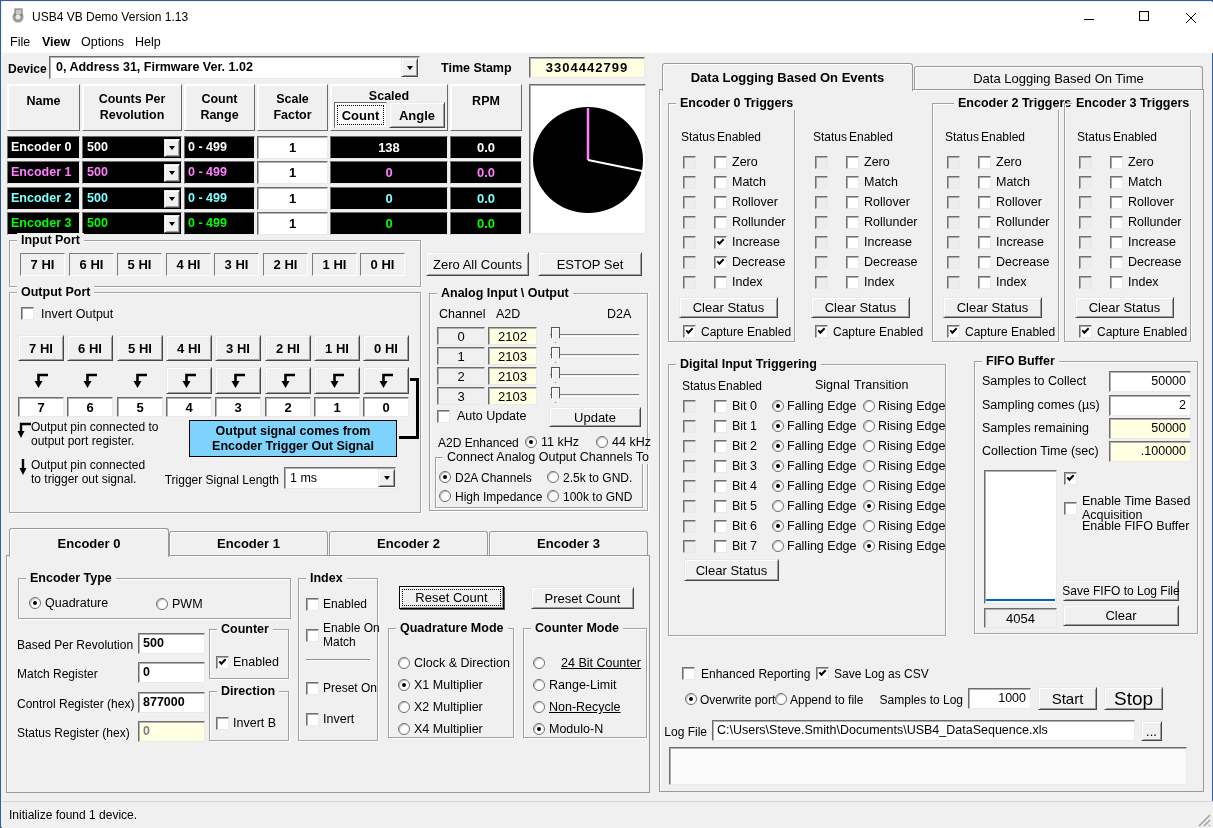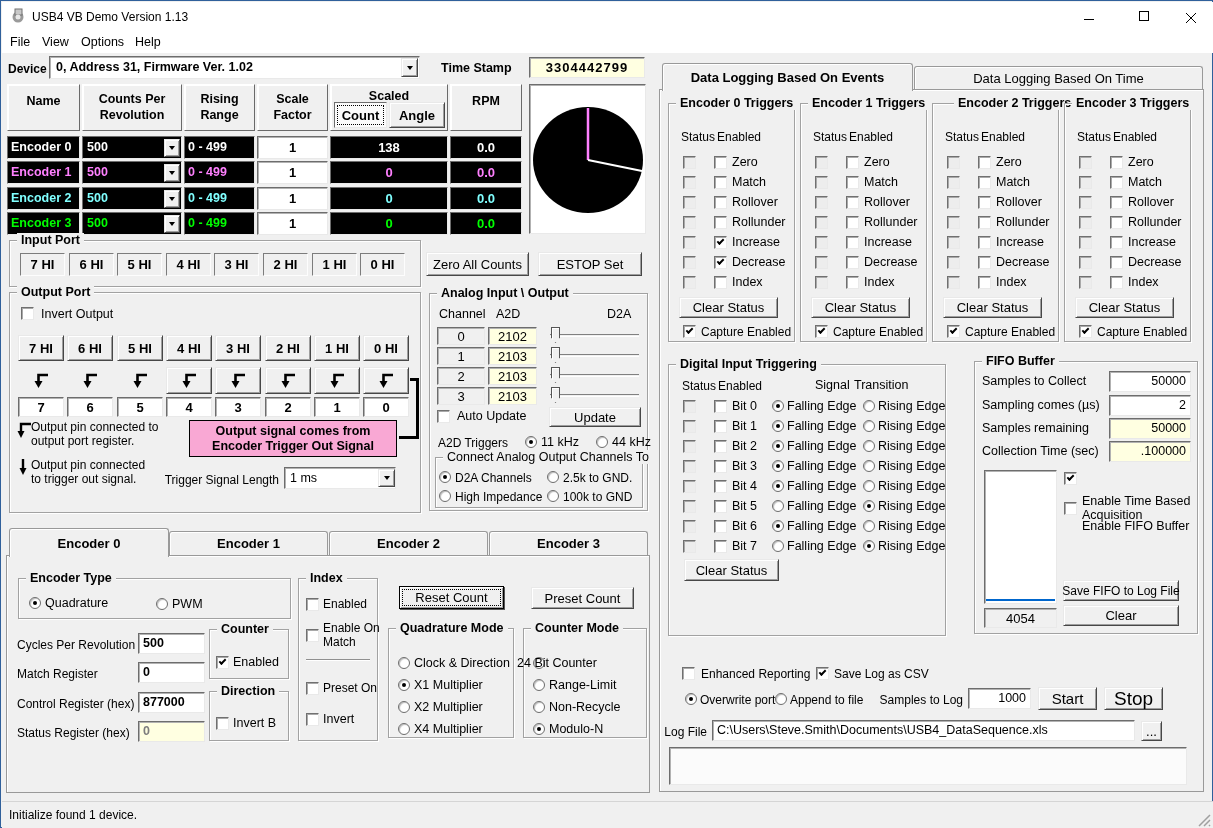--- a/index.html
+++ b/index.html
@@ -42,40 +42,40 @@
     <div class="abs lbl" style="left: 31px; top: 9px; font-size: 12px;">USB4 VB Demo Version 1.13</div>
     <div class="abs " style="left: 1083px; top: 11px; width: 10px; height: 10px;">
       <div style="position:absolute;left:0;top:7px;width:10px;height:1px;background:#000"></div>
     </div>
     <div class="abs " style="left: 1138px; top: 10px; width: 10px; height: 10px; border: 1px solid rgb(0, 0, 0);"></div>
     <div class="abs " style="left: 1184px; top: 9px; width: 12px; height: 12px;"><svg width="12" height="12">
         <path d="M1 1 L11 11 M11 1 L1 11" stroke="#000" stroke-width="1"></path>
       </svg></div>
     <div class="abs " style="left: 1px; top: 30px; width: 1211px; height: 22px; background: rgb(255, 255, 255);"></div>
     <div class="abs lbl" style="left: 9px; top: 34px;">File</div>
-    <div class="abs lbl" style="left: 41px; top: 34px;">View</div>
+    <div class="abs lbl" style="left: 41px; top: 34px; font-weight: bold;">View</div>
     <div class="abs lbl" style="left: 80px; top: 34px;">Options</div>
     <div class="abs lbl" style="left: 134px; top: 34px;">Help</div>
     <div class="abs lbl b" style="left: 7px; top: 61px; font-size: 12px;">Device</div>
     <div class="abs sunken" style="left: 48px; top: 55px; width: 371px; height: 23px;">
       <div class="abs lbl b" style="left: 6px; top: 3px;">0, Address 31, Firmware Ver. 1.02</div>
       <div class="abs raised btn" style="left: 351px; top: 1px; width: 17px; height: 19px;">
         <span class="tri"></span>
       </div>
     </div>
     <div class="abs lbl b" style="left: 440px; top: 60px;">Time Stamp</div>
     <div class="abs sunken yellow btn b" style="left: 528px; top: 56px; width: 116px; height: 21px; letter-spacing: 1px;">3304442799</div>
     <div class="abs raised" style="left: 6px; top: 83px; width: 73px; height: 47px; box-shadow: rgb(255, 255, 255) 1px 1px 0px inset; border-color: rgb(255, 255, 255) rgb(106, 106, 106) rgb(106, 106, 106) rgb(255, 255, 255);">
       <div class="abs lbl b" style="left: 0px; top: 8px; width: 71px; text-align: center; white-space: nowrap; line-height: 16px;">Name</div>
     </div>
     <div class="abs raised" style="left: 81px; top: 83px; width: 100px; height: 47px; box-shadow: rgb(255, 255, 255) 1px 1px 0px inset; border-color: rgb(255, 255, 255) rgb(106, 106, 106) rgb(106, 106, 106) rgb(255, 255, 255);">
       <div class="abs lbl b" style="left: 0px; top: 6px; width: 98px; text-align: center; white-space: normal; line-height: 16px;">Counts Per Revolution</div>
     </div>
     <div class="abs raised" style="left: 183px; top: 83px; width: 71px; height: 47px; box-shadow: rgb(255, 255, 255) 1px 1px 0px inset; border-color: rgb(255, 255, 255) rgb(106, 106, 106) rgb(106, 106, 106) rgb(255, 255, 255);">
-      <div class="abs lbl b" style="left: 0px; top: 6px; width: 69px; text-align: center; white-space: normal; line-height: 16px;">Rising Range</div>
+      <div class="abs lbl b" style="left: 0px; top: 6px; width: 69px; text-align: center; white-space: normal; line-height: 16px;">Count Range</div>
     </div>
     <div class="abs raised" style="left: 256px; top: 83px; width: 71px; height: 47px; box-shadow: rgb(255, 255, 255) 1px 1px 0px inset; border-color: rgb(255, 255, 255) rgb(106, 106, 106) rgb(106, 106, 106) rgb(255, 255, 255);">
       <div class="abs lbl b" style="left: 0px; top: 6px; width: 69px; text-align: center; white-space: normal; line-height: 16px;">Scale Factor</div>
     </div>
     <div class="abs raised" style="left: 329px; top: 83px; width: 118px; height: 47px; box-shadow: rgb(255, 255, 255) 1px 1px 0px inset; border-color: rgb(255, 255, 255) rgb(106, 106, 106) rgb(106, 106, 106) rgb(255, 255, 255);">
       <div class="abs lbl b" style="left: 0px; top: 3px; width: 116px; text-align: center; white-space: nowrap; line-height: 16px;">Scaled</div>
     </div>
     <div class="abs raised" style="left: 449px; top: 83px; width: 72px; height: 47px; box-shadow: rgb(255, 255, 255) 1px 1px 0px inset; border-color: rgb(255, 255, 255) rgb(106, 106, 106) rgb(106, 106, 106) rgb(255, 255, 255);">
       <div class="abs lbl b" style="left: 0px; top: 8px; width: 70px; text-align: center; white-space: nowrap; line-height: 16px;">RPM</div>
     </div>
@@ -236,21 +236,21 @@
         <path d="M2.5 10 H9.5 L6 17 Z" fill="#000"></path>
       </svg></div>
     <div class="abs lbl s12" style="left: 30px; top: 419px;">Output pin connected to</div>
     <div class="abs lbl s12" style="left: 30px; top: 433px;">output port register.</div>
     <div class="abs " style="left: 16px; top: 457px; width: 14px; height: 18px;"><svg width="14" height="18">
         <path d="M6 1 V10" fill="none" stroke="#000" stroke-width="2.4"></path>
         <path d="M2.5 10 H9.5 L6 17 Z" fill="#000"></path>
       </svg></div>
     <div class="abs lbl s12" style="left: 30px; top: 457px;">Output pin connected</div>
     <div class="abs lbl s12" style="left: 30px; top: 471px;">to trigger out signal.</div>
-    <div class="abs " style="left: 188px; top: 419px; width: 208px; height: 37px; background: #f9a8d4; border: 1px solid rgb(0, 0, 0); text-align: center;">
+    <div class="abs " style="left: 188px; top: 419px; width: 208px; height: 37px; background: #7dd3fc; border: 1px solid rgb(0, 0, 0); text-align: center;">
       <div class="abs lbl b" style="left: 0px; top: 3px; width: 206px; text-align: center;">Output signal comes from</div>
       <div class="abs lbl b" style="left: 0px; top: 18px; width: 206px; text-align: center;">Encoder Trigger Out Signal</div>
     </div>
     <div class="abs lbl s12" style="left: 160px; top: 472px; width: 118px; text-align: right;">Trigger Signal Length</div>
     <div class="abs sunken" style="left: 283px; top: 466px; width: 112px; height: 22px;">
       <div class="abs lbl" style="left: 5px; top: 3px;">1 ms</div>
       <div class="abs raised btn" style="left: 93px; top: 1px; width: 17px; height: 18px;">
         <span class="tri"></span>
       </div>
     </div>
@@ -272,21 +272,21 @@
     <div class="abs sunken yellow btn" style="left: 487px; top: 366px; width: 49px; height: 18px;">2103</div>
     <div class="abs track" style="left: 549px; top: 373px; width: 89px; height: 3px;"></div>
     <div class="abs thumb" style="left: 550px; top: 366px; width: 9px; height: 16px;"></div>
     <div class="abs sunken btn" style="left: 436px; top: 386px; width: 48px; height: 18px; background: rgb(240, 240, 240);">3</div>
     <div class="abs sunken yellow btn" style="left: 487px; top: 386px; width: 49px; height: 18px;">2103</div>
     <div class="abs track" style="left: 549px; top: 393px; width: 89px; height: 3px;"></div>
     <div class="abs thumb" style="left: 550px; top: 386px; width: 9px; height: 16px;"></div>
     <div class="abs cb" style="left: 436px; top: 409px;"></div>
     <div class="abs lbl" style="left: 456px; top: 408px;">Auto Update</div>
     <div class="abs raised btn" style="left: 548px; top: 406px; width: 92px; height: 20px;">Update</div>
-    <div class="abs lbl s12" style="left: 437px; top: 435px;">A2D Triggers</div>
+    <div class="abs lbl s12" style="left: 437px; top: 435px;">A2D Enhanced</div>
     <div class="abs radio" style="left: 524px; top: 435px;">
       <span class="abs dot"></span>
     </div>
     <div class="abs lbl" style="left: 540px; top: 434px;">11 kHz</div>
     <div class="abs radio" style="left: 595px; top: 435px;"></div>
     <div class="abs lbl" style="left: 611px; top: 434px;">44 kHz</div>
     <div class="abs group" style="left: 434px; top: 456px; width: 208px; height: 51px;">
       <span class="abs legend reg" style="position: absolute;">Connect Analog Output Channels To</span>
     </div>
     <div class="abs radio" style="left: 438px; top: 470px;">
@@ -306,21 +306,21 @@
     <div class="abs tab b" style="left: 488px; top: 530px; width: 159px; height: 24px; z-index: 1;">Encoder 3</div>
     <div class="abs group" style="left: 17px; top: 577px; width: 273px; height: 41px;">
       <span class="abs legend" style="position: absolute;">Encoder Type</span>
     </div>
     <div class="abs radio" style="left: 28px; top: 596px;">
       <span class="abs dot"></span>
     </div>
     <div class="abs lbl" style="left: 44px; top: 595px;">Quadrature</div>
     <div class="abs radio" style="left: 155px; top: 597px;"></div>
     <div class="abs lbl" style="left: 171px; top: 596px;">PWM</div>
-    <div class="abs lbl s12" style="left: 16px; top: 637px;">Cycles Per Revolution</div>
+    <div class="abs lbl s12" style="left: 16px; top: 637px;">Based Per Revolution</div>
     <div class="abs sunken" style="left: 137px; top: 632px; width: 67px; height: 21px;">
       <span class="lbl b" style="position:absolute;left:4px;top:2px;">500</span>
     </div>
     <div class="abs lbl s12" style="left: 16px; top: 666.4px;">Match Register</div>
     <div class="abs sunken" style="left: 137px; top: 661.4px; width: 67px; height: 21px;">
       <span class="lbl b" style="position:absolute;left:4px;top:2px;">0</span>
     </div>
     <div class="abs lbl s12" style="left: 16px; top: 695.8px;">Control Register (hex)</div>
     <div class="abs sunken" style="left: 137px; top: 690.8px; width: 67px; height: 21px;">
       <span class="lbl b" style="position:absolute;left:4px;top:2px;">877000</span>
@@ -366,25 +366,25 @@
     </div>
     <div class="abs lbl" style="left: 413px; top: 677px;">X1 Multiplier</div>
     <div class="abs radio" style="left: 397px; top: 700px;"></div>
     <div class="abs lbl" style="left: 413px; top: 699px;">X2 Multiplier</div>
     <div class="abs radio" style="left: 397px; top: 722px;"></div>
     <div class="abs lbl" style="left: 413px; top: 721px;">X4 Multiplier</div>
     <div class="abs group" style="left: 522px; top: 627px; width: 124px; height: 110px;">
       <span class="abs legend" style="position: absolute;">Counter Mode</span>
     </div>
     <div class="abs radio" style="left: 532px; top: 656px;"></div>
-    <div class="abs lbl" style="left: 516px; top: 655px;">24 Bit Counter</div>
+    <div class="abs lbl" style="left: 560px; top: 655px; text-decoration: underline;">24 Bit Counter</div>
     <div class="abs radio" style="left: 532px; top: 678px;"></div>
     <div class="abs lbl" style="left: 548px; top: 677px;">Range-Limit</div>
     <div class="abs radio" style="left: 532px; top: 700px;"></div>
-    <div class="abs lbl" style="left: 548px; top: 699px;">Non-Recycle</div>
+    <div class="abs lbl" style="left: 548px; top: 699px; text-decoration: underline;">Non-Recycle</div>
     <div class="abs radio" style="left: 532px; top: 722px;">
       <span class="abs dot"></span>
     </div>
     <div class="abs lbl" style="left: 548px; top: 721px;">Modulo-N</div>
     <div class="abs tabpanel" style="left: 658px; top: 88px; width: 545px; height: 703px;"></div>
     <div class="abs tab b" style="left: 661px; top: 62px; width: 251px; height: 28px; z-index: 3; box-shadow: rgb(255, 255, 255) 1px 1px 0px inset, rgb(240, 240, 240) 0px 2px 0px;">Data Logging Based On Events</div>
     <div class="abs tab" style="left: 913px; top: 65px; width: 289px; height: 23px;">Data Logging Based On Time</div>
     <div class="abs group" style="left: 667px; top: 102px; width: 127px; height: 239px;">
       <span class="abs legend" style="position: absolute;">Encoder 0 Triggers</span>
     </div>
@@ -413,23 +413,20 @@
     </div>
     <div class="abs lbl" style="left: 731px; top: 254px;">Decrease</div>
     <div class="abs cb gray" style="left: 682px; top: 275px;"></div>
     <div class="abs cb" style="left: 713px; top: 275px;"></div>
     <div class="abs lbl" style="left: 731px; top: 274px;">Index</div>
     <div class="abs raised btn" style="left: 678px; top: 296px; width: 99px; height: 21px;">Clear Status</div>
     <div class="abs cb" style="left: 682px; top: 324px;">
       <span class="abs tick"></span>
     </div>
     <div class="abs lbl s12" style="left: 700px; top: 324px;">Capture Enabled</div>
-    <div class="abs group" style="left: 799px; top: 102px; width: 127px; height: 239px;">
-      <span class="abs legend" style="position: absolute;">Encoder 1 Triggers</span>
-    </div>
     <div class="abs lbl s12" style="left: 812px; top: 129px;">Status</div>
     <div class="abs lbl s12" style="left: 848px; top: 129px;">Enabled</div>
     <div class="abs cb gray" style="left: 814px; top: 155px;"></div>
     <div class="abs cb" style="left: 845px; top: 155px;"></div>
     <div class="abs lbl" style="left: 863px; top: 154px;">Zero</div>
     <div class="abs cb gray" style="left: 814px; top: 175px;"></div>
     <div class="abs cb" style="left: 845px; top: 175px;"></div>
     <div class="abs lbl" style="left: 863px; top: 174px;">Match</div>
     <div class="abs cb gray" style="left: 814px; top: 195px;"></div>
     <div class="abs cb" style="left: 845px; top: 195px;"></div>

